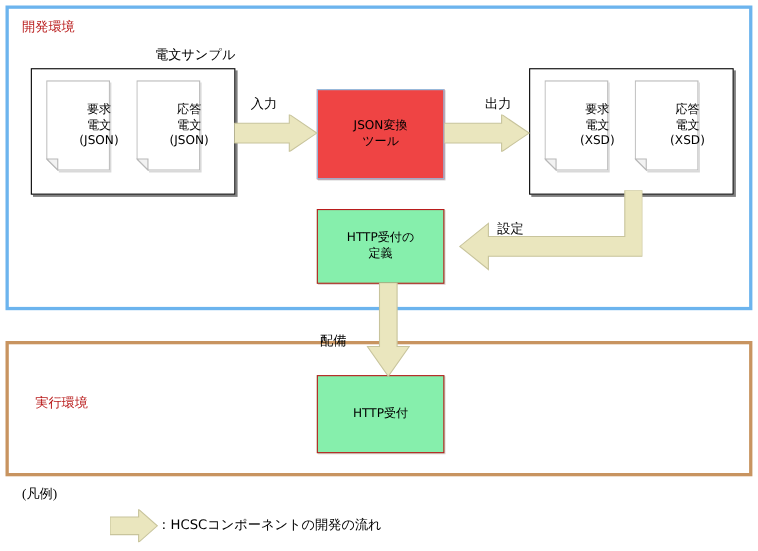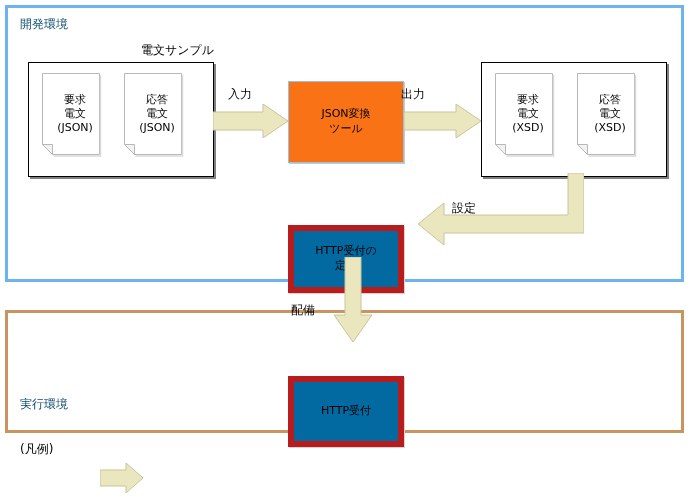--- a/index.html
+++ b/index.html
@@ -30,26 +30,26 @@
     border: 3px solid #6CB4EE;
   }
   .env-run {
     left: 5px;  top: 310px;
     width: 679px; height: 123px;
     border: 3px solid #C89460;
   }
   .env-label {
     position: absolute;
     font-size: 12px;
-    color: #0c4a6e;
+    color: #b91c1c;
     white-space: nowrap;
     line-height: 1;
   }
   .env-label-dev { left: 20px; top: 18px; }
-  .env-label-run { left: 20px; top: 360px; margin-top: 38px; }
+  .env-label-run { left: 32px; top: 360px; }
 
   
   .group-box {
     position: absolute;
     box-sizing: border-box;
     background: #ffffff;
     border: 1px solid #000000;
     box-shadow: 2px 2px 0 0 #808080;
   }
   .group-sample  { left: 28px;  top: 62px; width: 186px; height: 115px; }
@@ -78,20 +78,21 @@
     left: 0; top: 0;
     width: 66px; height: 82px;
     display: flex;
     flex-direction: column;
     align-items: center;
     justify-content: center;
     font-size: 11px;
     line-height: 1.30;
     color: #000000;
     white-space: nowrap;
+    padding-left: 15px;
   }
   .doc-s1 { left: 42px;  top: 73px; }
   .doc-s2 { left: 124px; top: 73px; }
   .doc-f1 { left: 495px; top: 73px; }
   .doc-f2 { left: 577px; top: 73px; }
 
   
   .proc {
     position: absolute;
     box-sizing: border-box;
@@ -99,29 +100,28 @@
     flex-direction: column;
     align-items: center;
     justify-content: center;
     font-size: 11px;
     line-height: 1.35;
     color: #000000;
     white-space: nowrap;
     text-align: center;
   }
   .proc-blue {
-    background: #f97316;
+    background: #ef4444;
     border: 1px solid #8FC3E8;
     box-shadow: 1px 1px 0 0 #c9c9c9;
   }
   .proc-pink {
-    background: #0369a1;
-    border: 6px solid #b91c1c;
+    background: #86efac;
+    border: 1px solid #b91c1c;
     box-shadow: 1px 1px 0 0 #e0d0d0;
-    margin-top: 35px;
   }
   .proc-json    { left: 288px; top: 81px;  width: 116px; height: 82px; }
   .proc-httpdef { left: 288px; top: 190px; width: 116px; height: 68px; }
   .proc-http    { left: 288px; top: 341px; width: 116px; height: 71px; }
 
   
   .arrow { position: absolute; }
   .arrow svg { display: block; }
 
   .arrow-in   { left: 213px; top: 104px; }
@@ -131,32 +131,33 @@
   .arrow-leg  { left: 100px; top: 463px; }
 
   .edge-label {
     position: absolute;
     font-size: 12px;
     color: #000000;
     white-space: nowrap;
     line-height: 1;
   }
   .lbl-in  { left: 228px; top: 88px; }
-  .lbl-out { left: 401px; top: 88px; }
+  .lbl-out { left: 441px; top: 88px; }
   .lbl-set { left: 452px; top: 202px; }
   .lbl-dep { left: 291px; top: 304px; }
 
   
   .legend-title {
     position: absolute;
     left: 20px; top: 443px;
     font-size: 12px;
     color: #000000;
     line-height: 1;
     white-space: nowrap;
+    font-family: Liberation Serif, serif;
   }
   .legend-text {
     position: absolute;
     left: 143px; top: 471px;
     font-size: 12px;
     color: #000000;
     line-height: 1;
     white-space: nowrap;
   }
 </style>
@@ -269,14 +270,15 @@
     </svg>
   </div>
   <div class="edge-label lbl-dep">配備</div>
 
   <div class="legend-title">(凡例)</div>
   <div class="arrow arrow-leg">
     <svg width="44" height="30" viewBox="0 0 44 30">
       <path d="M0,7 H26 V0 L43,15 L26,30 V23 H0 Z" fill="#EAE6BE" stroke="#c8c49c" stroke-width="1"></path>
     </svg>
   </div>
+  <div class="legend-text">：HCSCコンポーネントの開発の流れ</div>
 
 </div>
 
 </body></html>

